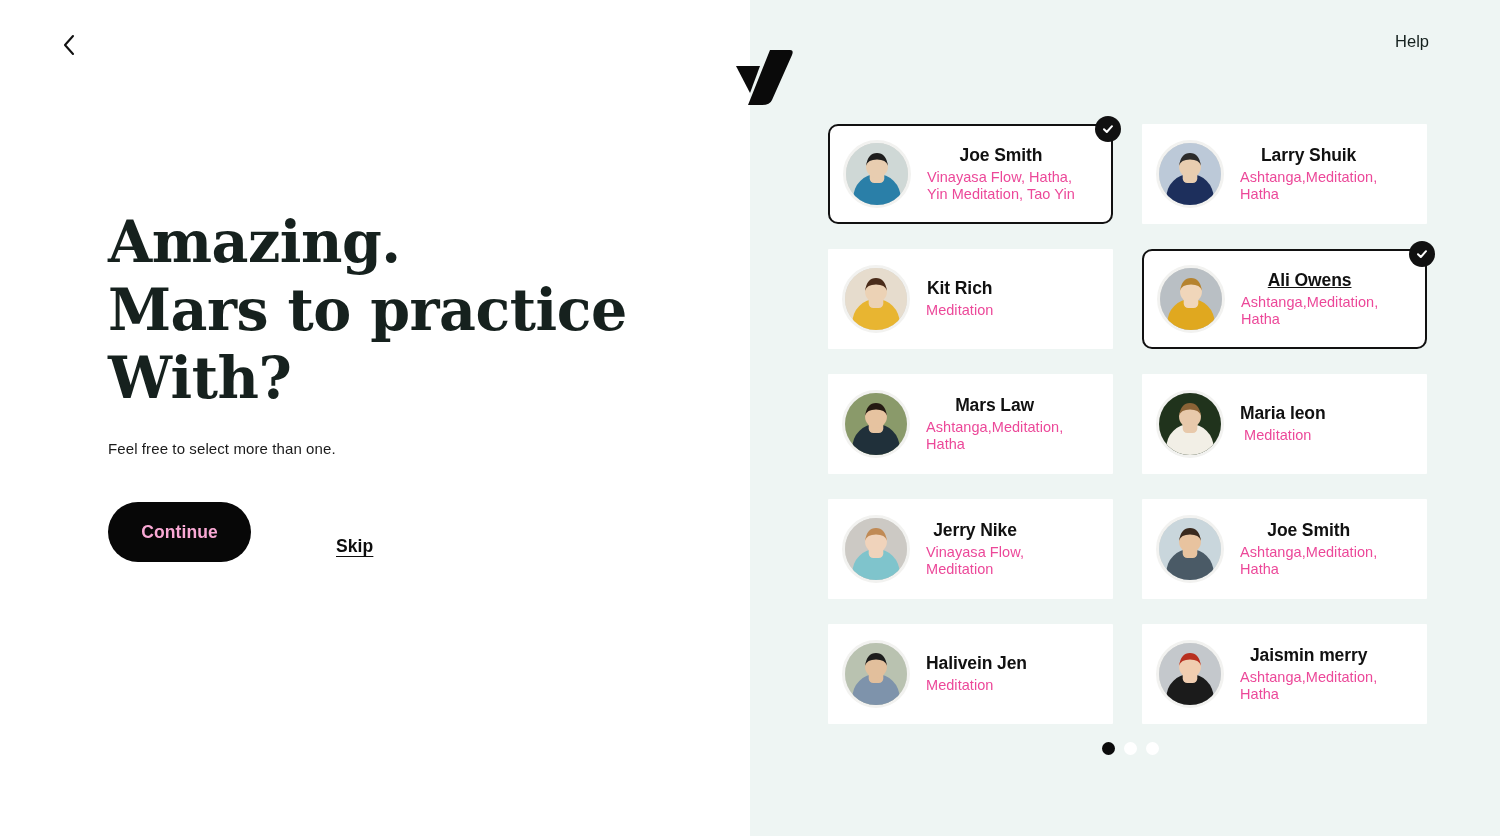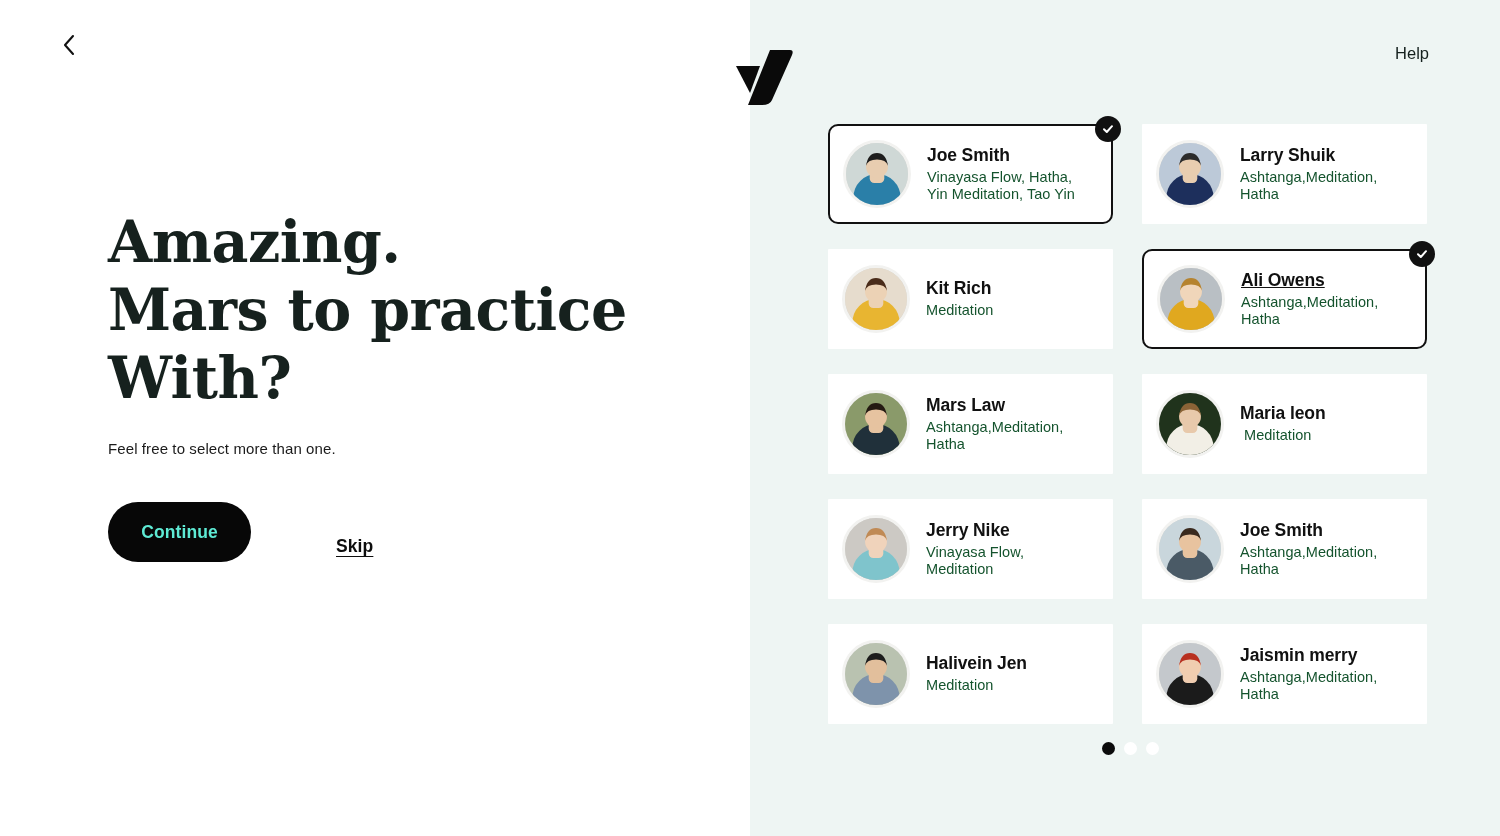--- a/index.html
+++ b/index.html
@@ -45,21 +45,21 @@
     letter-spacing: 0.1px;
   }
   .cta-row {
     margin-top: 45px;
     display: flex; align-items: center;
   }
   .continue-btn {
     width: 143px; height: 60px;
     border-radius: 34px;
     background: #070707;
-    color: #5eead4;
+    color: #f9a8d4;
     font-size: 17.5px;
     font-weight: 700;
     border: none;
     cursor: pointer;
     font-family: "Liberation Sans", sans-serif;
     letter-spacing: 0.1px;
   }
   .skip-link {
     margin-left: 85px;
     font-size: 17.5px;
@@ -73,21 +73,21 @@
   }
 
   
   .right-pane {
     width: 750px; height: 836px;
     background: #eef5f3;
     position: relative;
     flex: 0 0 750px;
   }
   .help-link {
-    position: absolute; right: 71px; top: 44px;
+    position: absolute; right: 71px; top: 32px;
     font-size: 16.5px;
     color: #14201d;
     cursor: pointer;
   }
 
   
   .logo {
     position: absolute;
     left: 734px; top: 48px;
     width: 62px; height: 58px;
@@ -146,25 +146,26 @@
   .card-text {
     margin-left: 16px;
     min-width: 0;
   }
   .card-name {
     font-size: 17.5px;
     font-weight: 700;
     color: #111111;
     letter-spacing: -0.1px;
     line-height: 21px;
+    text-align: center;
   }
   .card-tags {
     margin-top: 3px;
     font-size: 14.5px;
-    color: #14532d;
+    color: #ec4899;
     line-height: 17.5px;
     letter-spacing: 0.05px;
     white-space: pre-line;
   }
   .card-tags.indented { padding-left: 4px; }
 
   .dots {
     position: absolute;
     left: 352px; top: 742px;
     display: flex; align-items: center; gap: 9px;

